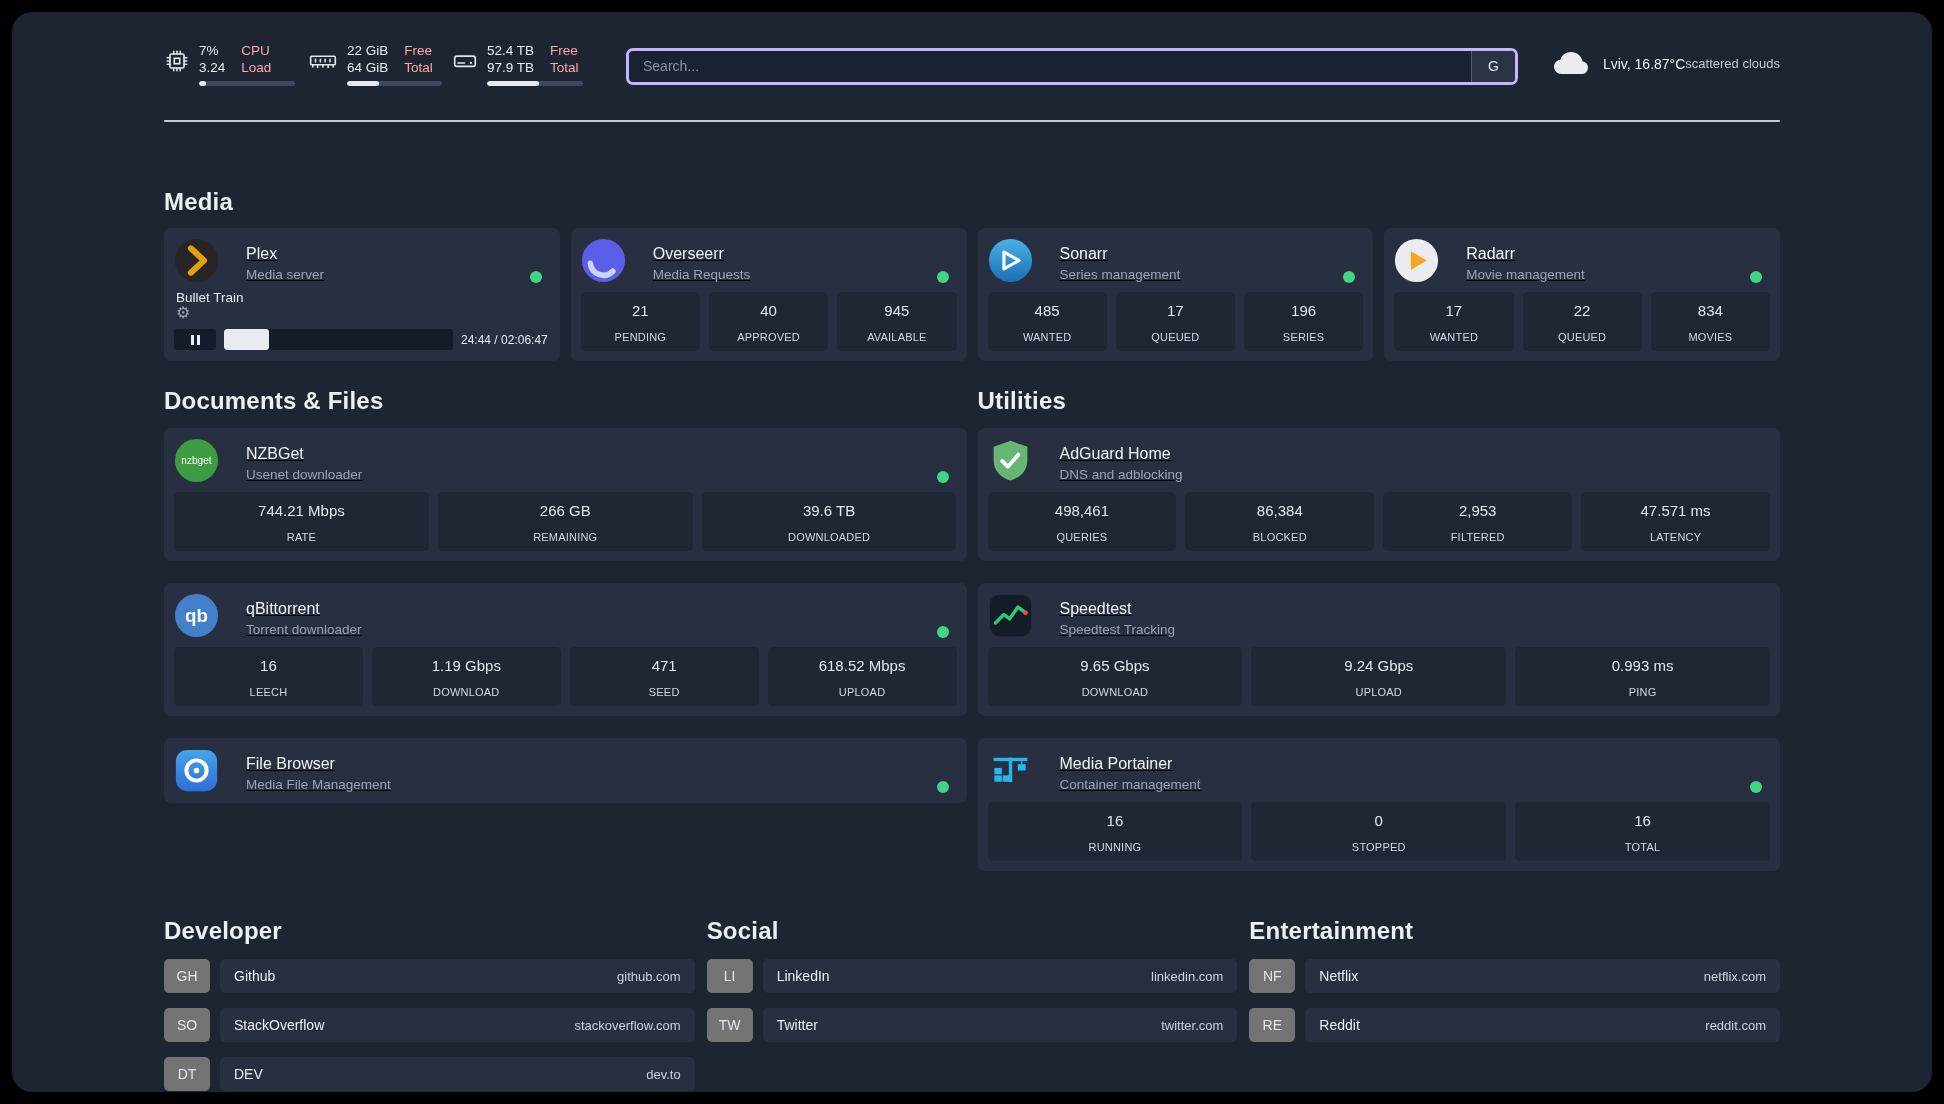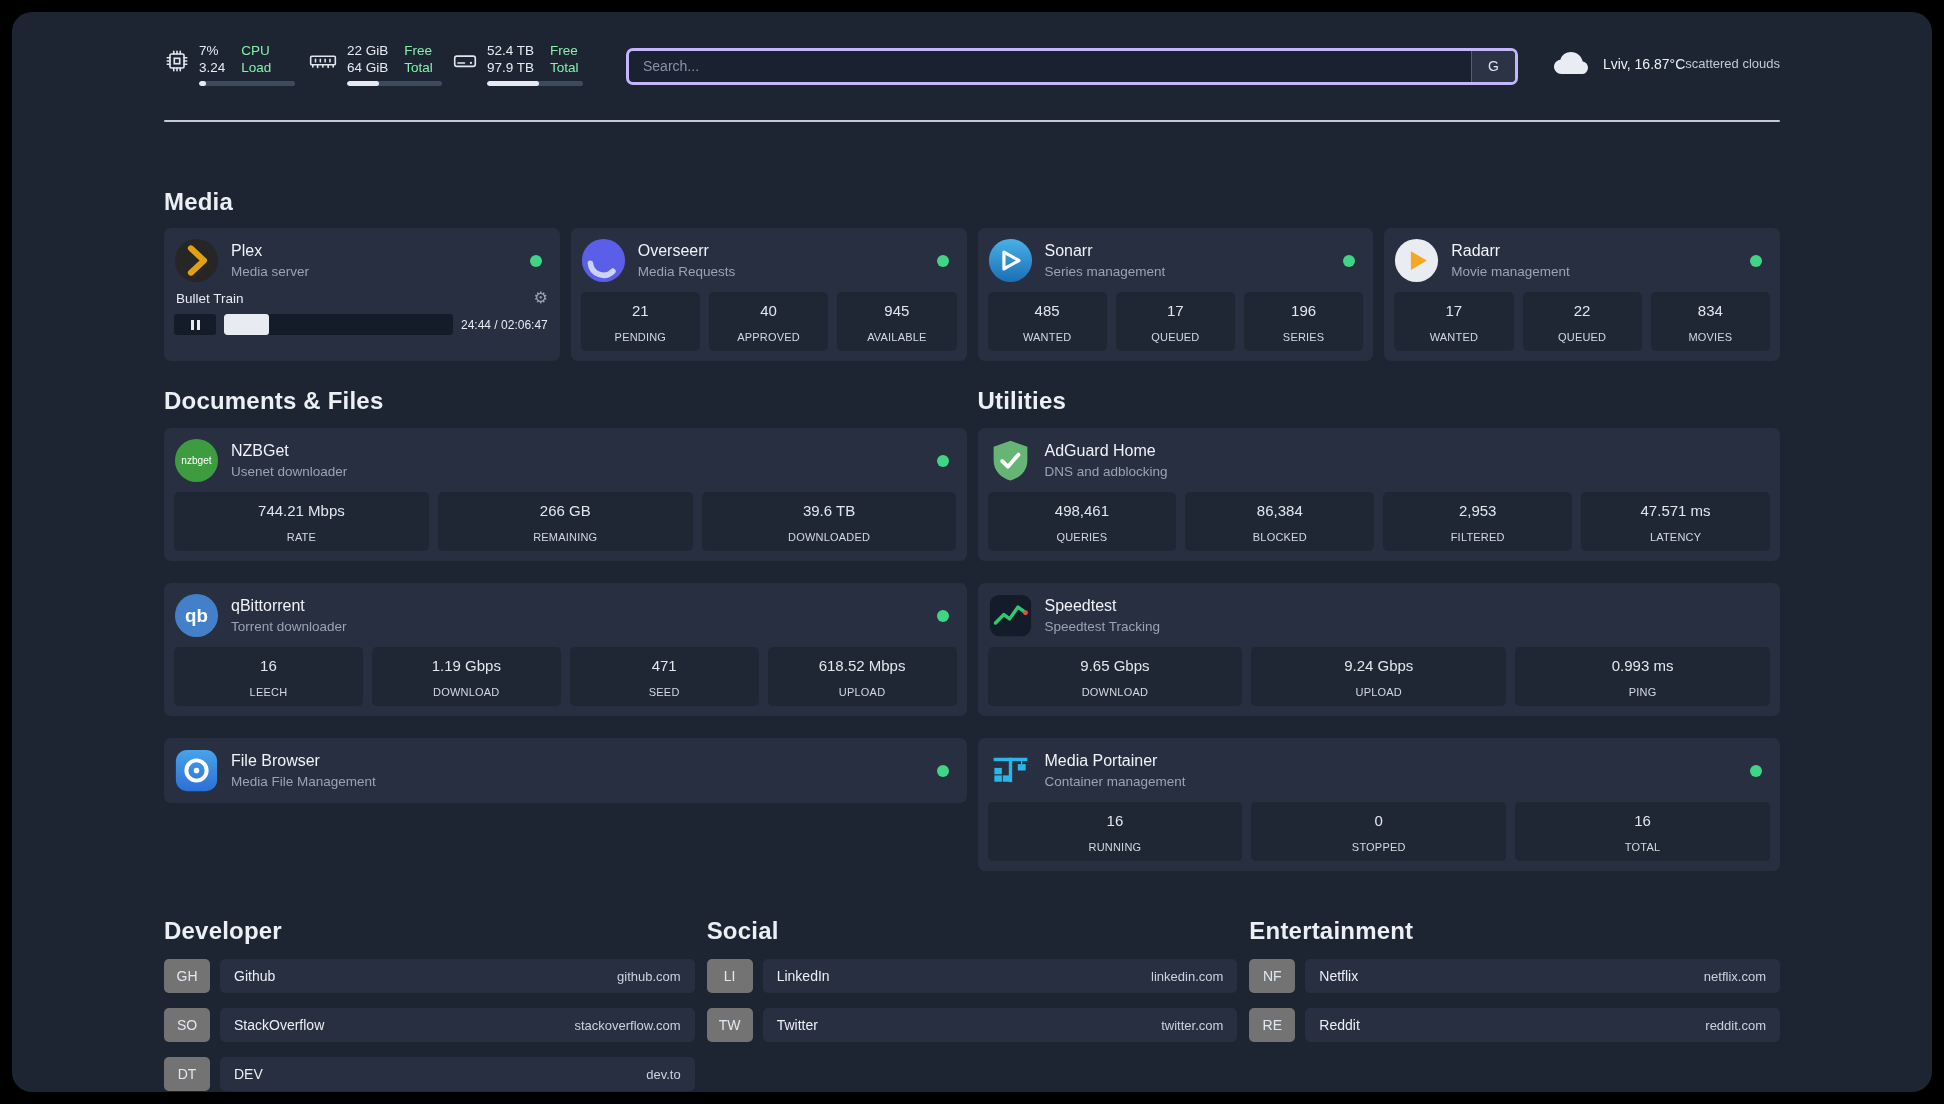--- a/index.html
+++ b/index.html
@@ -9,21 +9,21 @@
   .content { padding:26px 152px 40px 152px; }
 
   
   .topbar { display:flex; align-items:center; height:52px; }
   .res { display:flex; align-items:flex-start; gap:9px; width:134px; flex:none; margin-right:10px; }
   .resicon { margin-top:6px; flex:none; display:flex; }
   .resbody { display:flex; flex-direction:column; width:96px; }
   .resgrid { display:flex; gap:16px; }
   .rcol { display:flex; flex-direction:column; }
   .rv { font-size:13.5px; color:#e8ecf2; line-height:17px; }
-  .rlab .rv { color:#86efac; }
+  .rlab .rv { color:#fca5a5; }
   .rbar { height:5px; background:#3e4a5e; border-radius:3px; margin-top:5px; overflow:hidden; }
   .rfill { height:100%; background:#e7eaf0; border-radius:3px; }
 
   .search { flex:1; margin:4px 32px 0 30px; height:37px; display:flex; align-items:stretch;
             background:#1a2231; border:3px solid #c4b5fd; border-radius:7px; overflow:hidden; }
   .search input { flex:1; background:transparent; border:none; outline:none; color:#e5e9ef;
                   font-size:14px; padding:0 14px; font-family:inherit; }
   .search input::placeholder { color:#8a93a5; }
   .gbtn { width:44px; background:#2b3345; border-left:1px solid #535d74; color:#dfe4ec;
           display:flex; align-items:center; justify-content:center; font-size:14px; cursor:pointer; }
@@ -38,38 +38,38 @@
   
   h2.sec { font-size:24px; font-weight:600; color:#ecf0f5; letter-spacing:.2px; }
   .media-sec h2 { margin-top:66px; }
   .media-grid { display:grid; grid-template-columns:repeat(4,1fr); gap:11px; margin-top:12px; }
 
   .twocol { display:grid; grid-template-columns:1fr 1fr; gap:11px; margin-top:26px; }
   .colstack { display:flex; flex-direction:column; gap:22px; margin-top:13px; }
 
   
   .card { background:#272f40; border-radius:7px; padding:10px; cursor:pointer; }
-  .chead { display:flex; align-items:center; gap:12px; }
+  .chead { display:flex; align-items:flex-end; gap:27px;text-decoration:underline; }
   .appicon { width:45px; height:45px; flex:none; display:flex; align-items:center; justify-content:center; }
   .appicon svg { display:block; }
   .ctxt { display:flex; flex-direction:column; }
   .ctitle { font-size:16px; color:#f0f3f7; line-height:20px; }
   .csub { font-size:13.5px; color:#9aa4b3; margin-top:2px; line-height:17px; }
   .dot { margin-left:auto; margin-right:8px; width:12px; height:12px; border-radius:50%; background:#3fd584; flex:none; }
 
   .stats { display:grid; gap:9px; margin-top:9px; }
   .s3 { grid-template-columns:repeat(3,1fr); }
   .s4 { grid-template-columns:repeat(4,1fr); }
   .tile { background:#1f2734; border-radius:5px; text-align:center; padding:9px 4px 8px; }
   .tv { font-size:15px; color:#e2e7ee; line-height:19px; }
   .tl { font-size:11px; font-weight:400; color:#d3d9e2; margin-top:11px; letter-spacing:.2px;text-align:center; }
 
   
   .mwidget { margin-top:7px; }
-  .mrow1 { display:flex; justify-content:space-between; align-items:center; padding:0 2px; }
+  .mrow1 { display:flex; justify-content:space-between; align-items:flex-start; padding:0 2px;flex-direction:column; }
   .mtrack { font-size:13.5px; color:#e8ecf2; }
   .gear { color:#98a2b3; font-size:16px; line-height:16px; cursor:pointer; }
   .mrow2 { display:flex; align-items:center; gap:8px; margin-top:8px; }
   .pausebtn { width:42px; height:21px; background:#151c29; border-radius:3px; flex:none;
               display:flex; align-items:center; justify-content:center; gap:3px; cursor:pointer; }
   .pausebtn i { display:block; width:3px; height:10px; background:#e8ecf2; }
   .seek { flex:1; height:21px; background:#151c29; border-radius:3px; overflow:hidden; cursor:pointer; }
   .seekfill { height:100%; background:#e8ecf2; border-radius:3px; }
   .mtime { font-size:12px; color:#e8ecf2; white-space:nowrap; padding-right:2px; }
 

